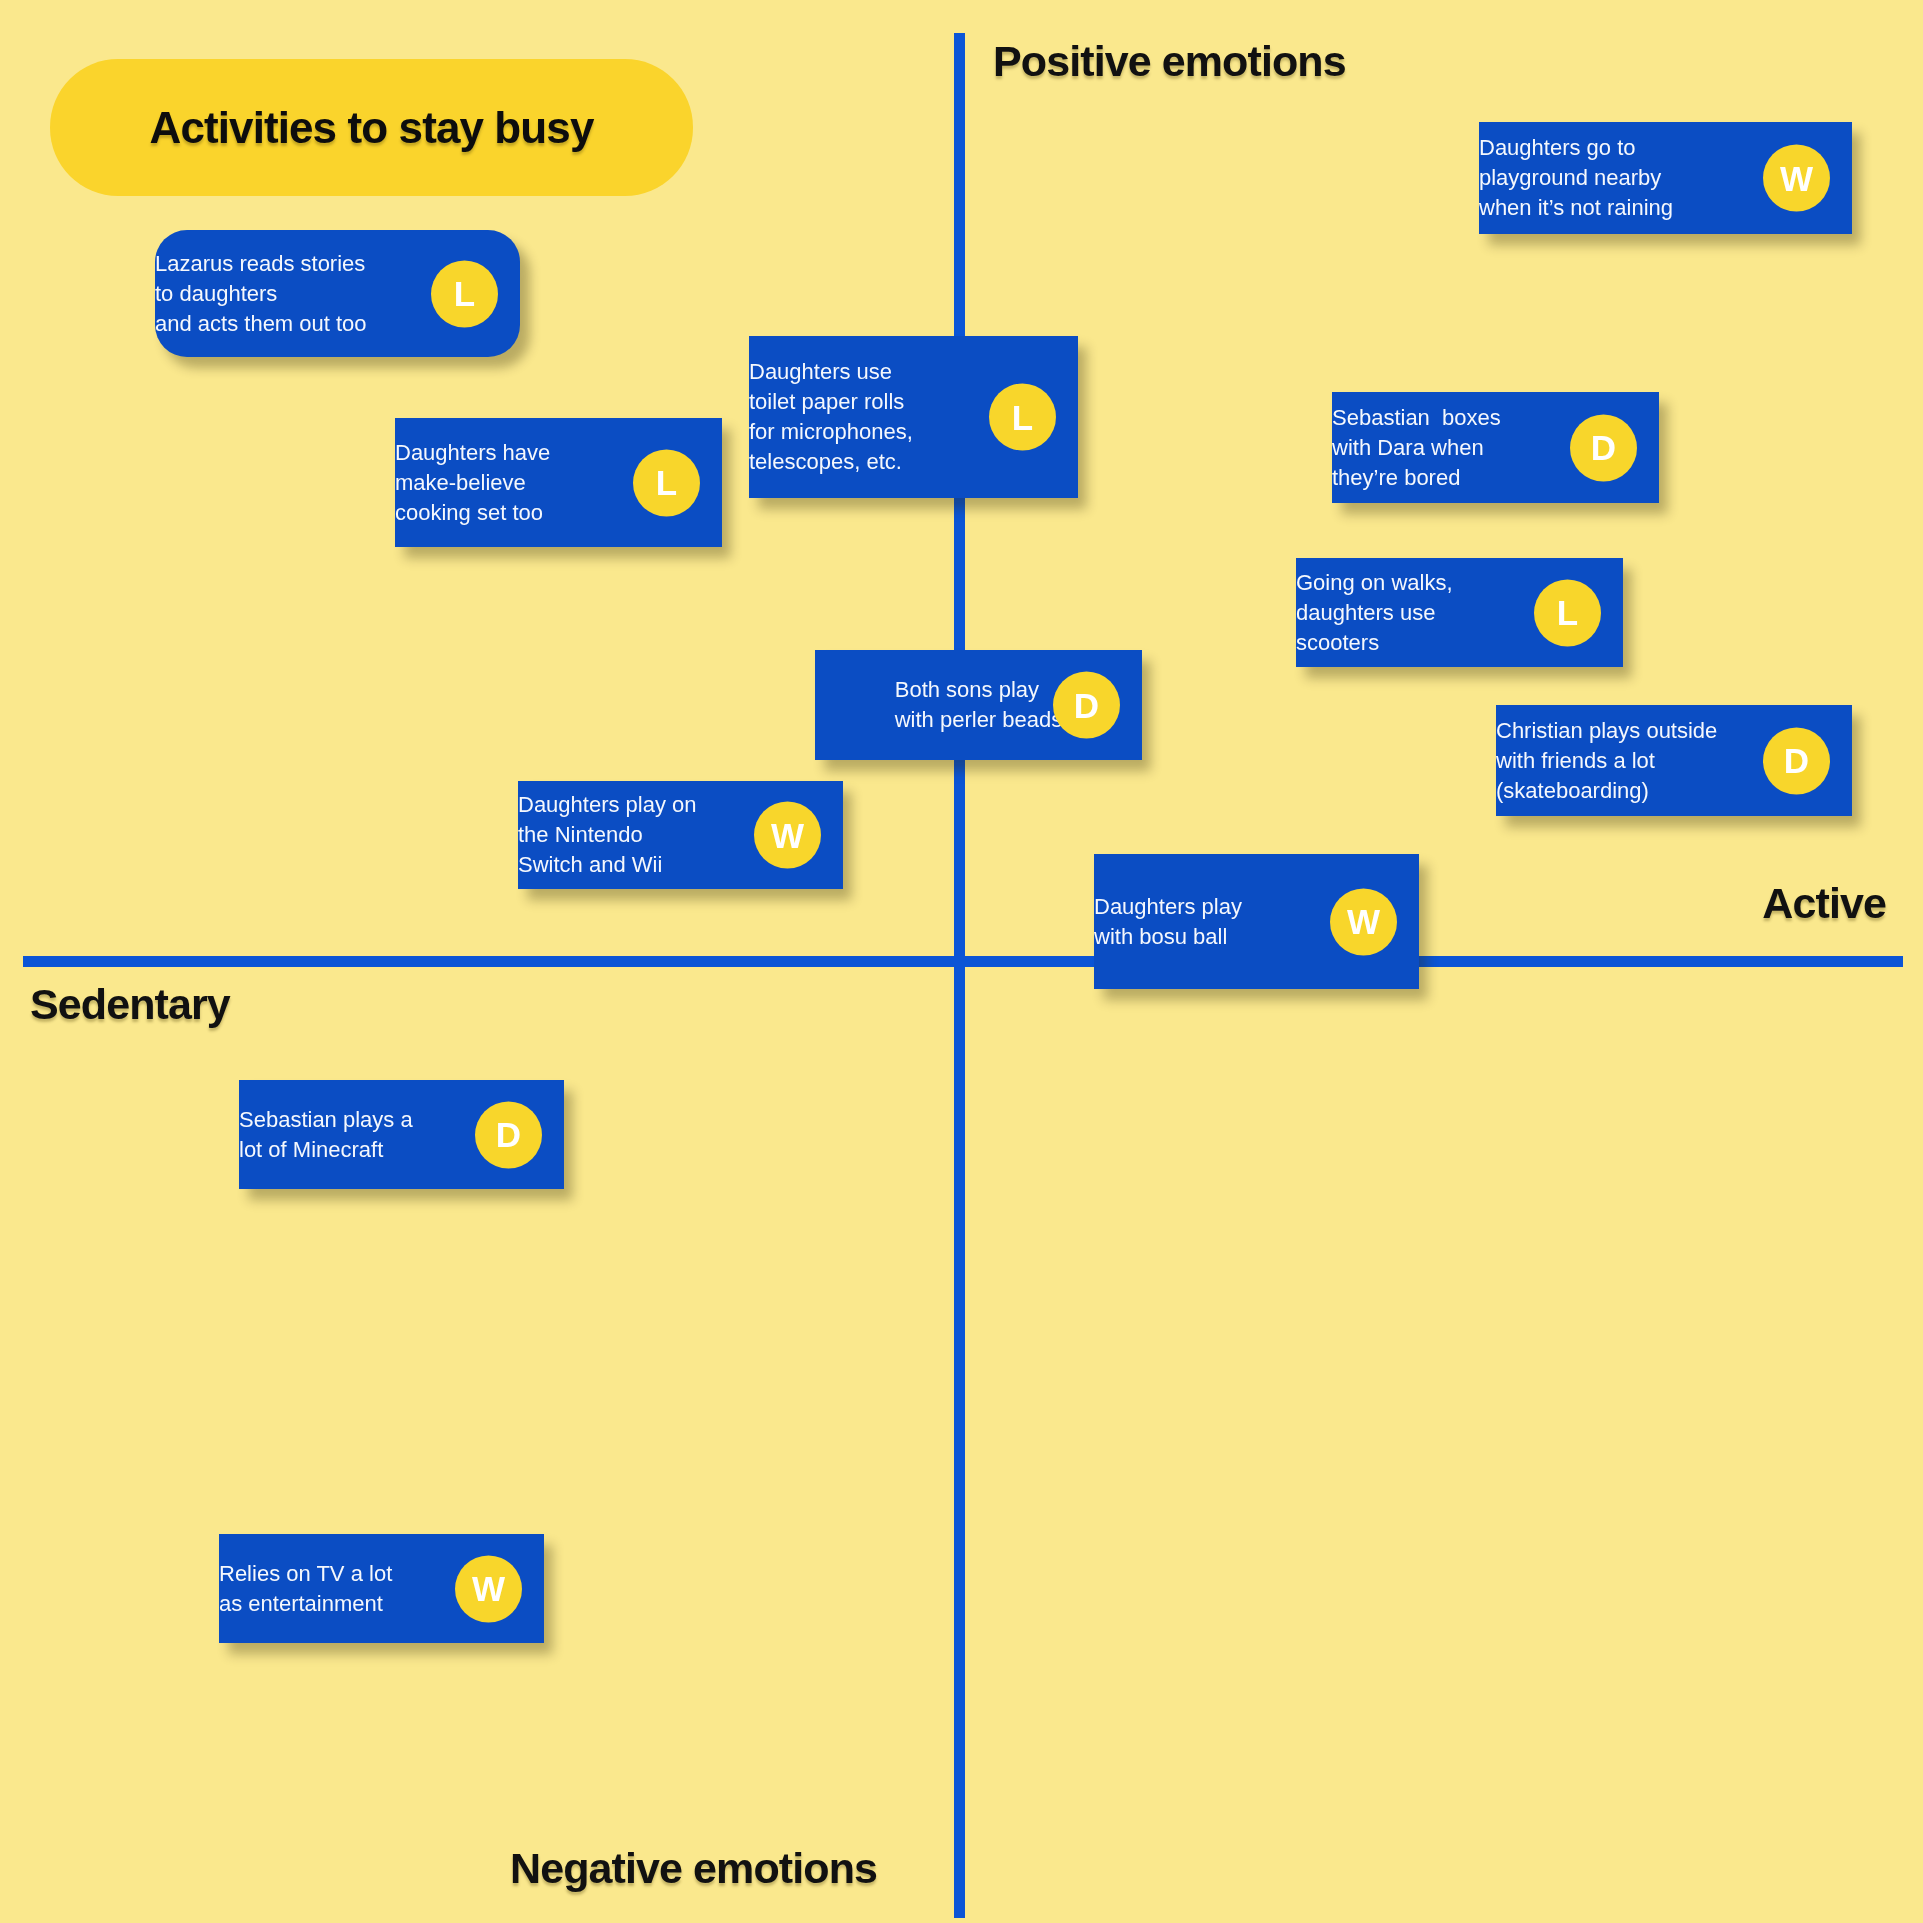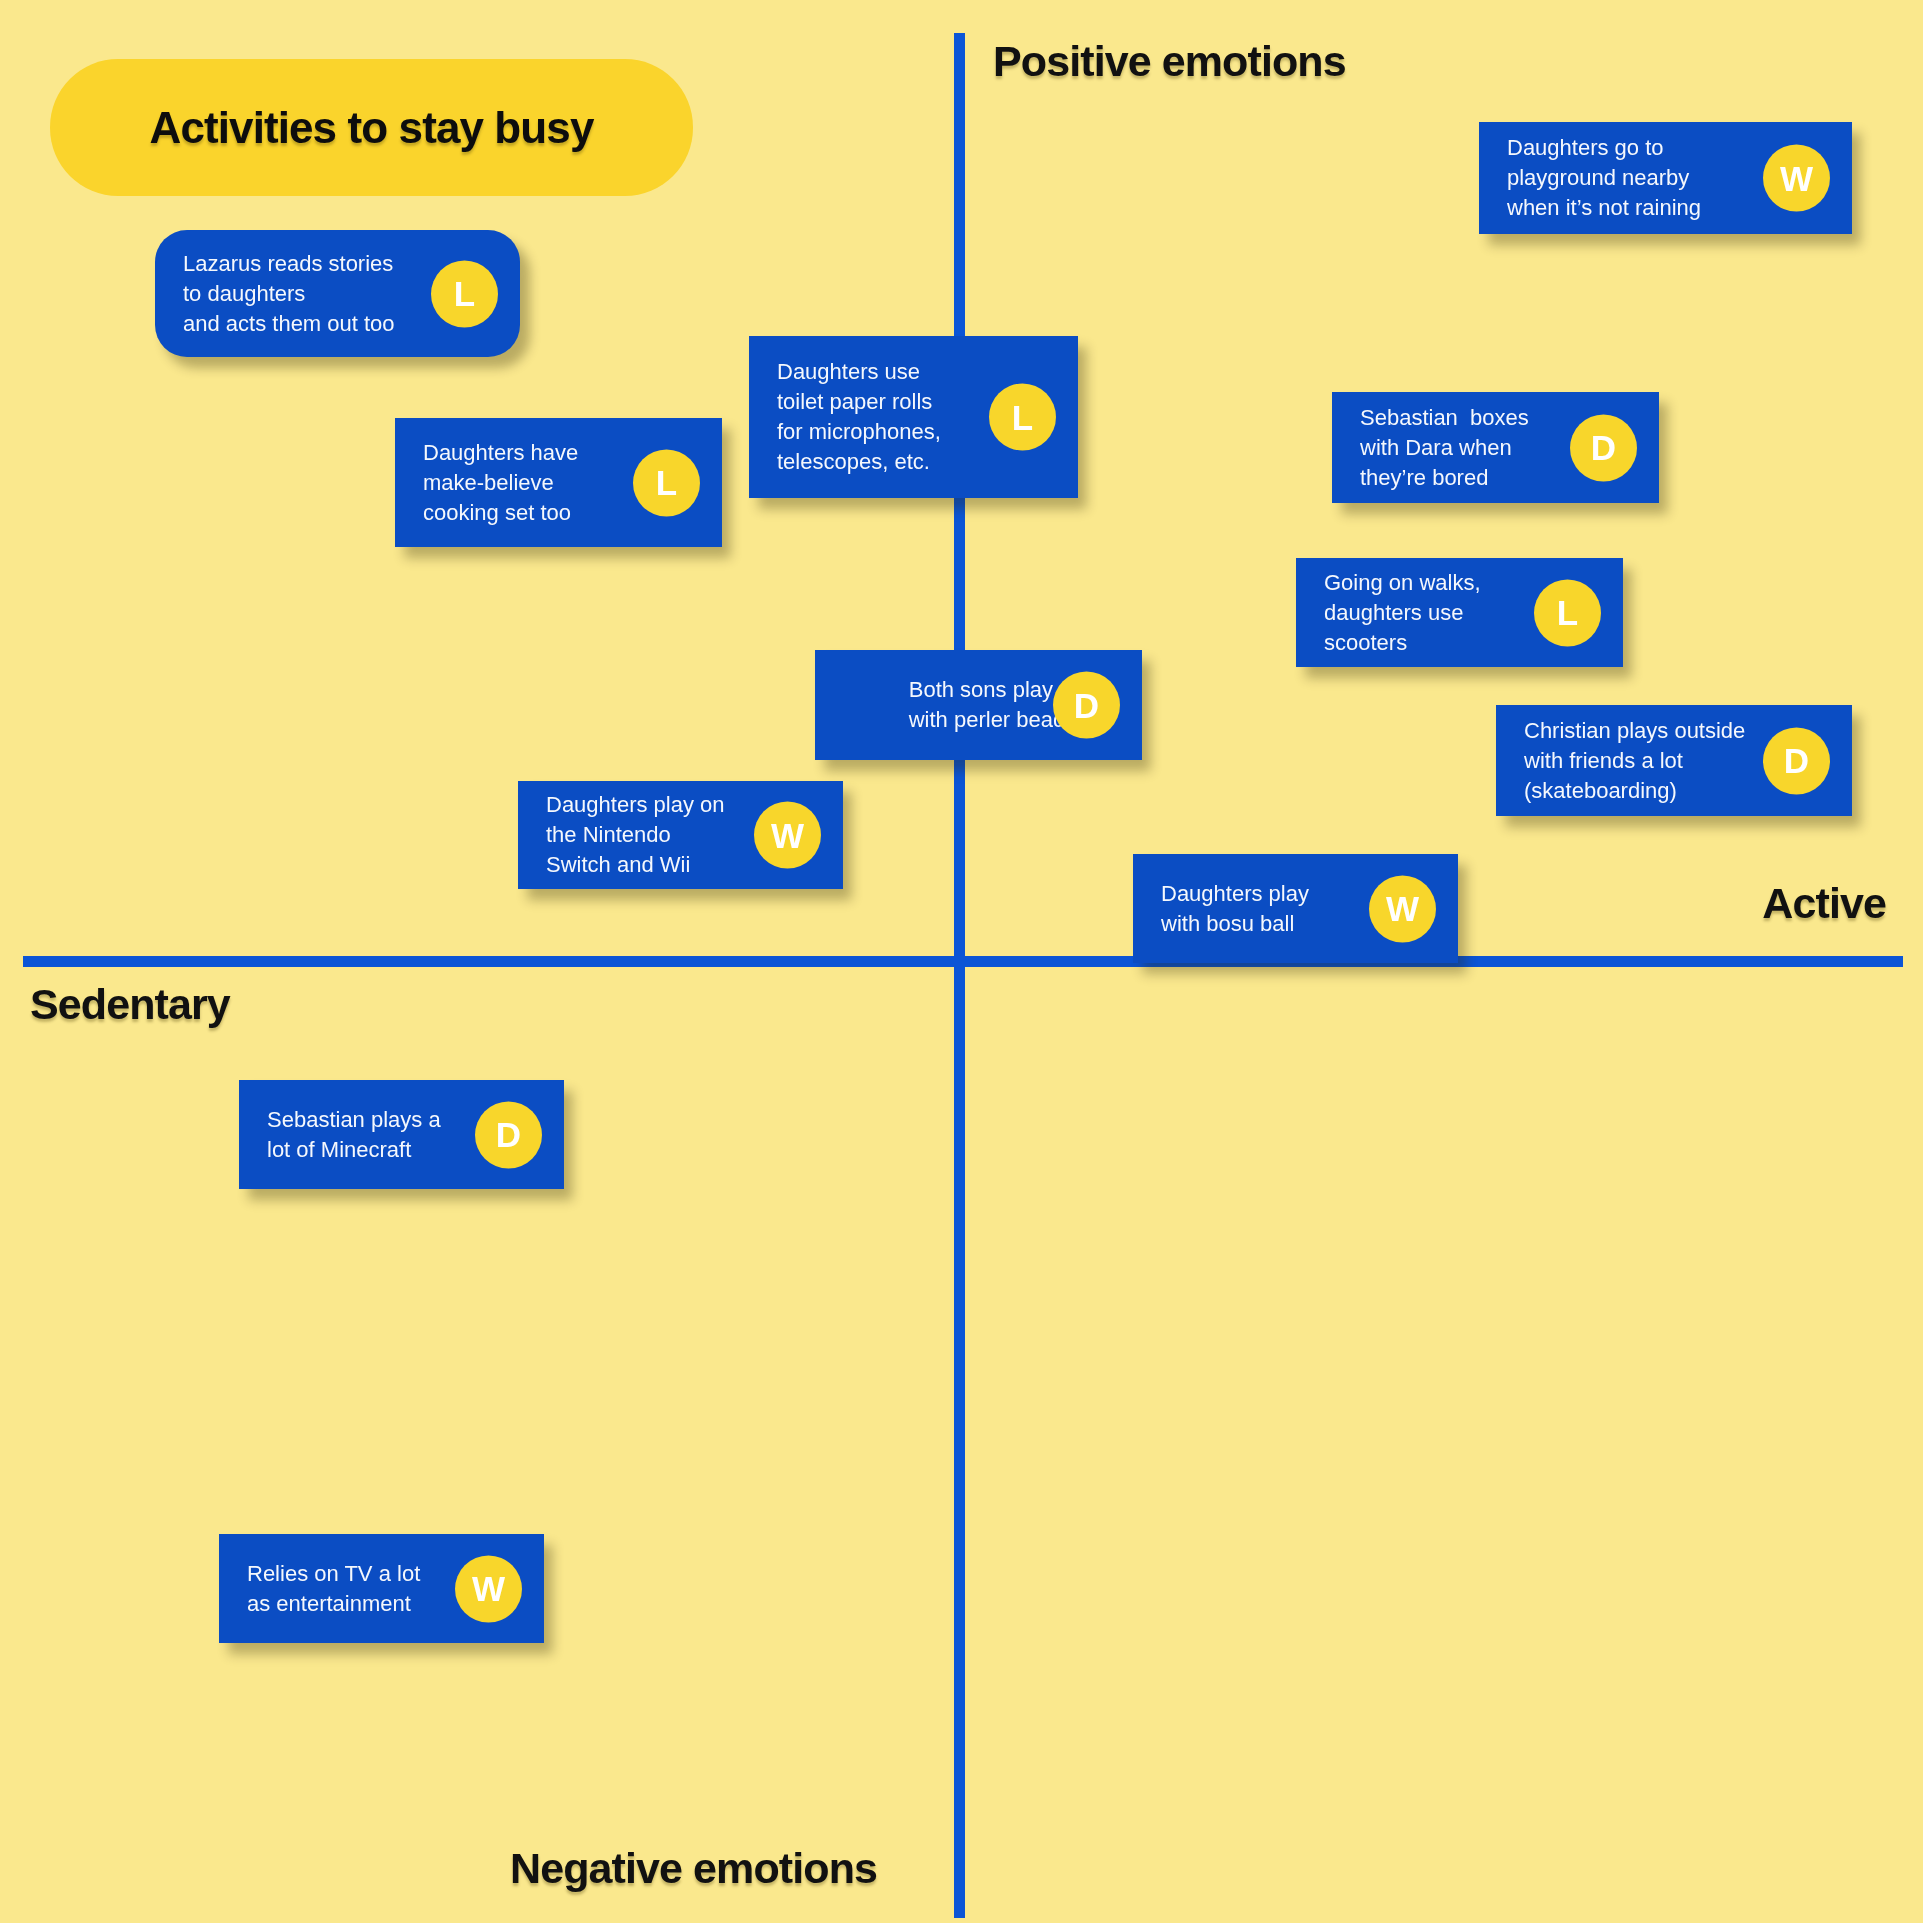--- a/index.html
+++ b/index.html
@@ -55,21 +55,20 @@
     white-space: nowrap;
   }
 
   .card {
     position: absolute;
     background: var(--card-blue, #0B4DC3);
     box-shadow: 9.2px 11px 11px rgba(40, 32, 0, 0.30);
     display: flex;
     align-items: center;
     box-sizing: border-box;
-    padding-left: 28px;
     z-index: 2;
   }
   .card-text {
     color: #F5F8FD;
     font-size: 22px;
     line-height: 30px;
     white-space: pre;
   }
   .badge {
     position: absolute;
@@ -153,21 +152,21 @@
 with friends a lot
 (skateboarding)</div>
       <div class="badge">D</div>
     </div>
     <div class="card" style="left: 518px; top: 781px; width: 325px; height: 108px;">
       <div class="card-text">Daughters play on
 the Nintendo
 Switch and Wii</div>
       <div class="badge">W</div>
     </div>
-    <div class="card" style="left: 1094px; top: 854px; width: 325px; height: 109px; margin-left: 39px;">
+    <div class="card" style="left: 1094px; top: 854px; width: 325px; height: 135px;">
       <div class="card-text">Daughters play
 with bosu ball</div>
       <div class="badge">W</div>
     </div>
     <div class="card" style="left: 239px; top: 1080px; width: 325px; height: 109px;">
       <div class="card-text">Sebastian plays a
 lot of Minecraft</div>
       <div class="badge">D</div>
     </div>
     <div class="card" style="left: 219px; top: 1534px; width: 325px; height: 109px;">

